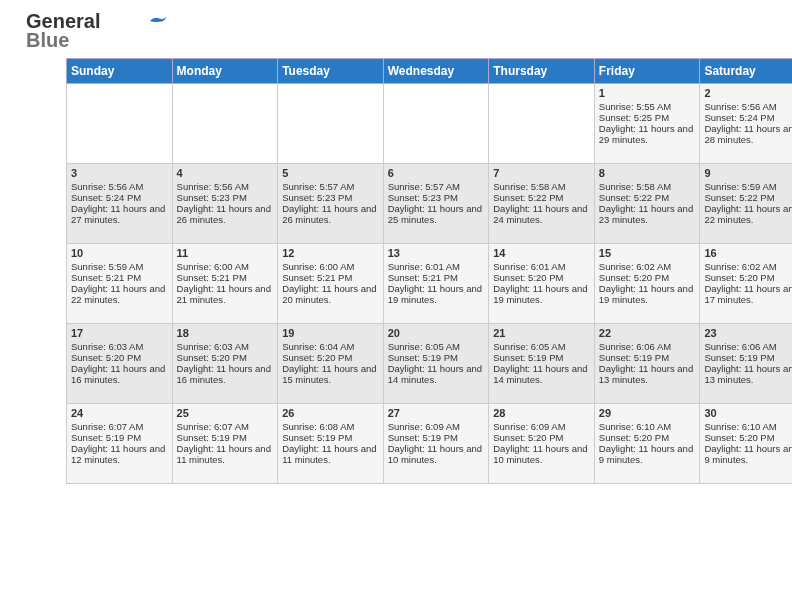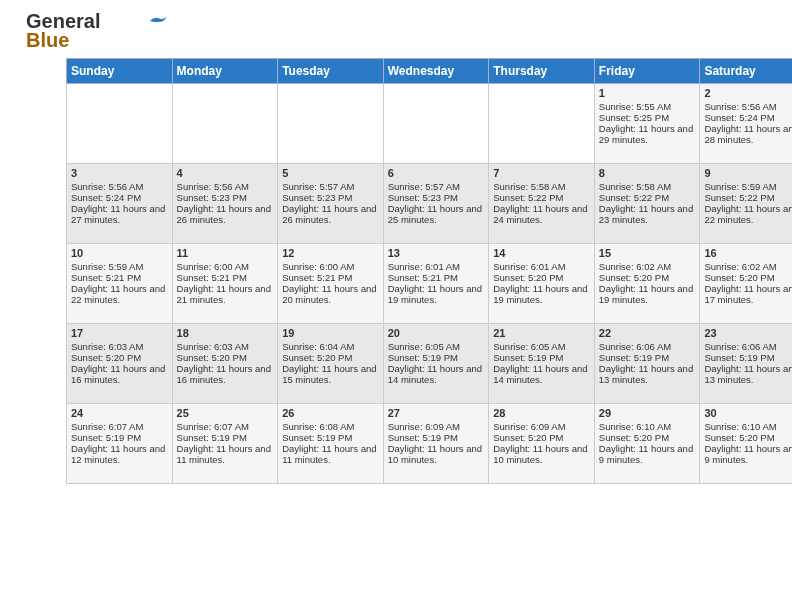--- a/index.html
+++ b/index.html
@@ -88,21 +88,21 @@
 
 <div class="container">
   <div class="header">
     <div class="logo">
       <div style="display:flex;align-items:center;">
         <span style="font-size:20px;font-weight:bold;color:#333;">General</span>
         <svg class="logo-bird" viewBox="0 0 24 16">
           <path d="M2,8 Q8,2 14,5 Q18,7 22,3 Q20,9 14,9 Q8,10 2,8Z" fill="#2979c4"></path>
         </svg>
       </div>
-      <span style="font-size:20px;font-weight:bold;color:#a16207;margin-top:-4px;">Blue</span>
+      <span style="font-size:20px;font-weight:bold;color:#737373;margin-top:-4px;">Blue</span>
     </div>
     <div class="title-block">
     </div>
   </div>
 
   <table>
     <thead>
       <tr>
       <th>Sunday</th>
           <th>Monday</th>

